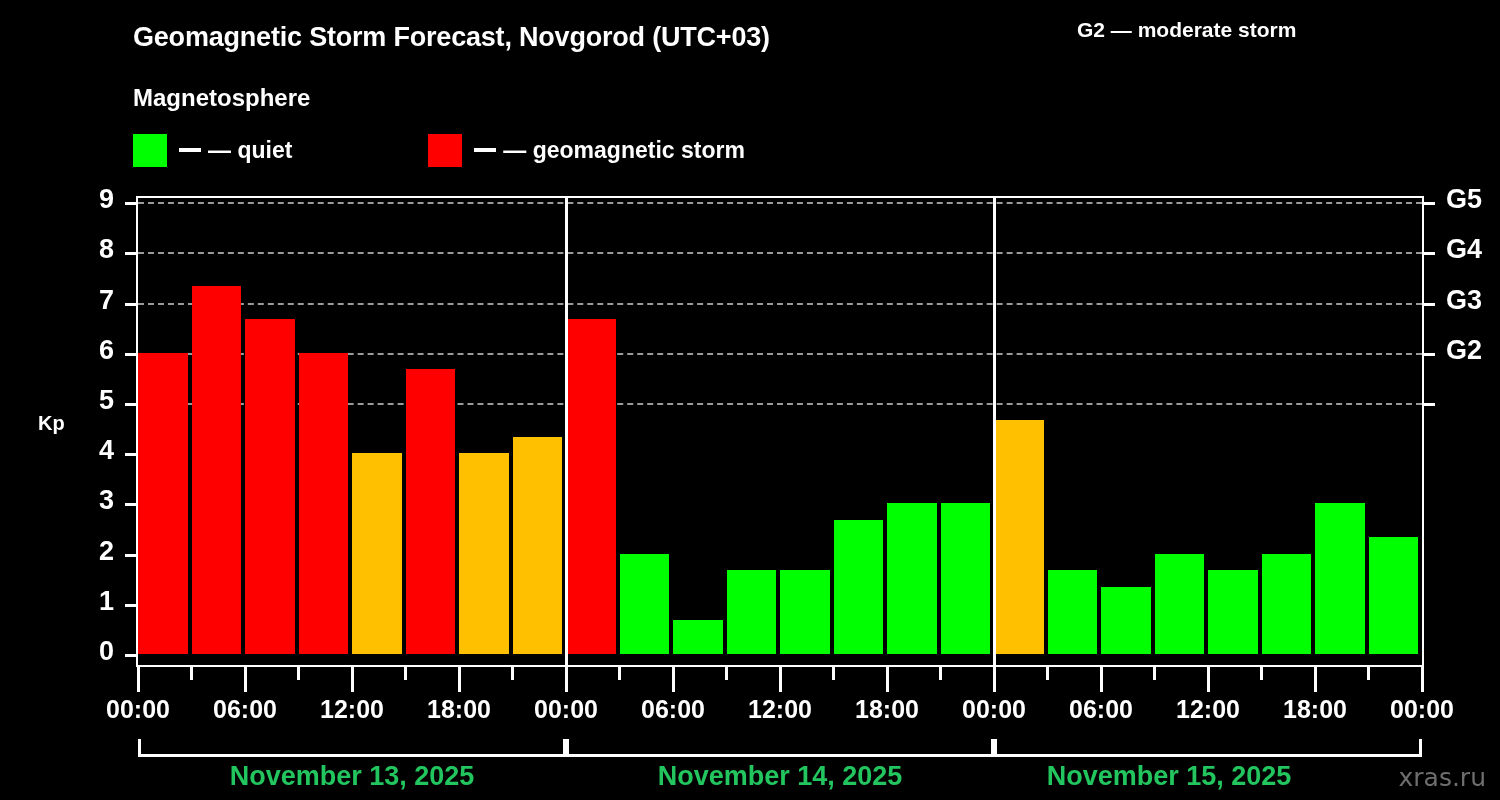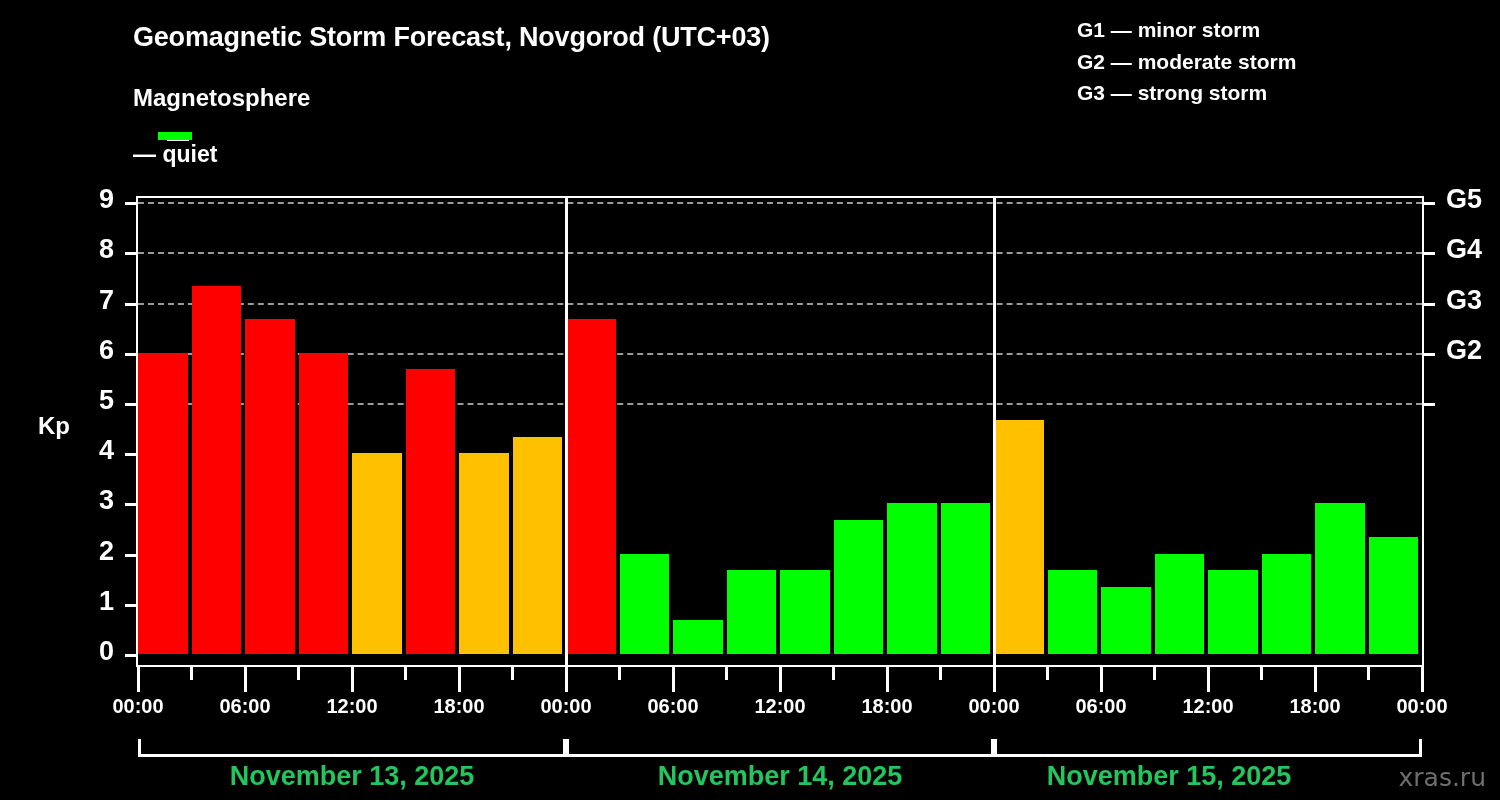--- a/index.html
+++ b/index.html
@@ -41,21 +41,20 @@
     position: absolute;
     left: 133px; top: 132px;
     height: 36px;
     display: flex;
     align-items: center;
   }
   .legend-entry {
     display: flex;
     align-items: center;
     height: 36px;
-    flex-direction: column;
   }
   .legend-swatch {
     width: 34px; height: 33px;
     display: block;
   }
   .legend-dash {
     display: inline-block;
     width: 22px;
     height: 4px;
     background: #ffffff;
@@ -124,21 +123,21 @@
     color: #ffffff;
   }
   .ytick-mark {
     position: absolute;
     width: 11px; height: 0;
     border-top: 3px solid #ffffff;
   }
   .ylabel-kp {
     position: absolute;
     left: 38px; top: 412px;
-    font-size: 24px;
+    font-size: 20px;
     font-weight: bold;
     color: #ffffff;
   }
 
   
   .gtick-mark {
     position: absolute;
     width: 11px; height: 0;
     border-top: 3px solid #ffffff;
   }
@@ -156,21 +155,21 @@
     width: 0; height: 25px;
     border-left: 3px solid #ffffff;
   }
   .xtick-minor {
     position: absolute;
     width: 0; height: 13px;
     border-left: 3px solid #ffffff;
   }
   .xtick-label {
     position: absolute;
-    font-size: 20px;
+    font-size: 25px;
     font-weight: bold;
     color: #ffffff;
     transform: translateX(-50%);
     white-space: nowrap;
   }
 
   
   .day-bracket {
     position: absolute;
     height: 18px;
@@ -208,26 +207,29 @@
   <div class="subtitle">Magnetosphere</div>
 
   <div class="legend-row">
     <div class="legend-entry">
       <span class="legend-swatch" style="background:#00FF00"></span>
       <span class="legend-dash"></span>
       <span class="legend-text">— quiet</span>
     </div>
     <span class="legend-gap-a"></span>
     <span class="legend-gap-b"></span>
+    <div class="legend-entry">
+      <span class="legend-swatch" style="background:#FF0000"></span>
+      <span class="legend-dash"></span>
+      <span class="legend-text">— geomagnetic storm</span>
+    </div>
   </div>
 
   <div class="gscale">
-    <div class="gscale-line">G1 — minor storm</div>
     <div class="gscale-line">G2 — moderate storm</div>
-    <div class="gscale-line">G3 — strong storm</div>
   </div>
 
   <div class="ylabel-kp">Kp</div>
 
   <div id="y-axis">
       <div class="ytick-mark" style="left: 125px; top: 654px;"></div>
       <div class="ytick-label" style="left: 74px; top: 636px;">0</div>
       <div class="ytick-mark" style="left: 125px; top: 603.8px;"></div>
       <div class="ytick-label" style="left: 74px; top: 585.8px;">1</div>
       <div class="ytick-mark" style="left: 125px; top: 553.6px;"></div>

